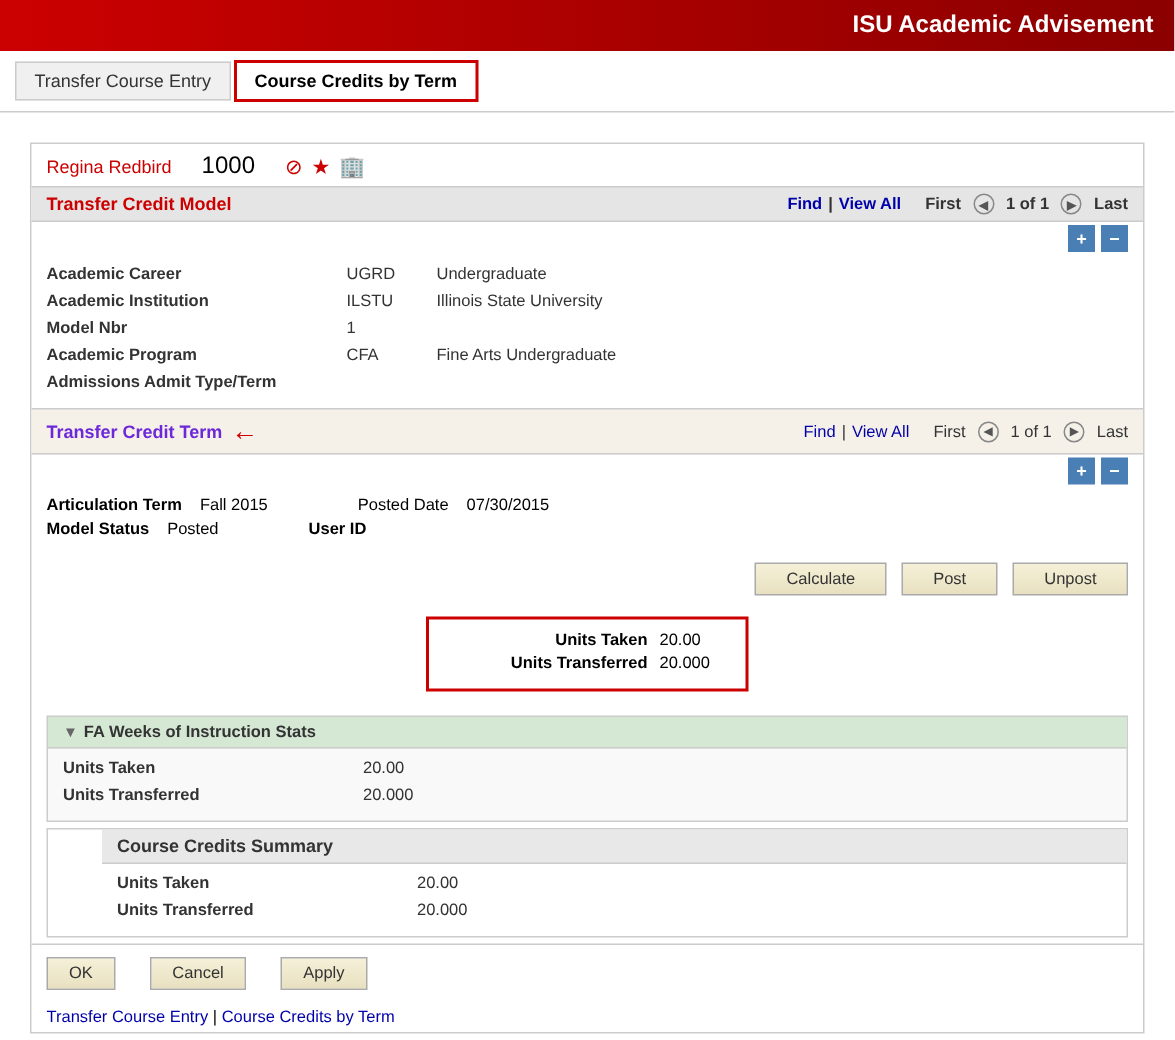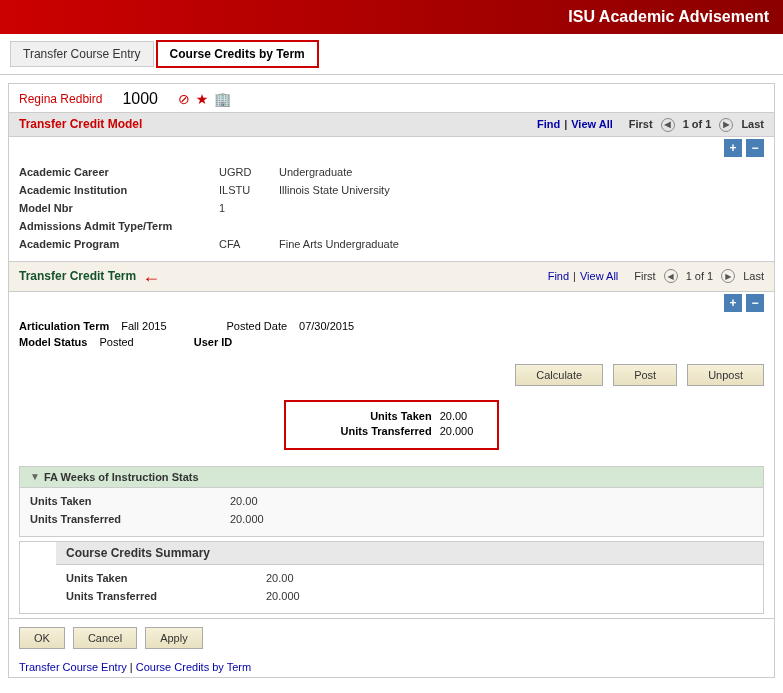--- a/index.html
+++ b/index.html
@@ -201,21 +201,21 @@
       border-bottom: 1px solid #ccc;
     }
 
     .course-credits-content {
       padding: 6px 10px;
     }
 
     .bottom-buttons {
       display: flex;
       padding: 8px 10px;
-      gap: 8px;
+      gap: 23px;
       border-top: 1px solid #ccc;
     }
 
     .bottom-btn {
       padding: 4px 14px;
       border: 1px solid #aaa;
       background: linear-gradient(to bottom, #f5f0d8, #e8e0c0);
       font-size: 11px;
       cursor: pointer;
       color: #333;
@@ -226,21 +226,21 @@
       font-size: 11px;
     }
 
     .footer-links a {
       color: #00a;
       text-decoration: none;
     }
 
     .main-content {
       border: 1px solid #ccc;
-      margin: 8px;
+      margin: 20px;
     }
 
     .nav-circle {
       width: 14px; height: 14px;
       border-radius: 50%;
       border: 1px solid #888;
       display: inline-flex;
       align-items: center;
       justify-content: center;
       font-size: 8px;
@@ -309,32 +309,32 @@
     <div class="form-row">
       <span class="form-label">Academic Institution</span>
       <span class="form-code">ILSTU</span>
       <span class="form-value">Illinois State University</span>
     </div>
     <div class="form-row">
       <span class="form-label">Model Nbr</span>
       <span class="form-code">1</span>
     </div>
     <div class="form-row">
-      <span class="form-label">Admissions Admit Type/Term</span>
-    </div>
-    <div class="form-row">
       <span class="form-label">Academic Program</span>
       <span class="form-code">CFA</span>
       <span class="form-value">Fine Arts Undergraduate</span>
     </div>
+    <div class="form-row">
+      <span class="form-label">Admissions Admit Type/Term</span>
+    </div>
   </div>
 
   <div style="background:#f5f0e8; padding:4px 10px; display:flex; justify-content:space-between; align-items:center; border-top:1px solid #ccc; border-bottom:1px solid #ccc;">
     <div style="display:flex; align-items:center; gap:6px;">
-      <span style="color:#14532d; font-weight:bold; font-size:12px;">Transfer Credit Term</span>
+      <span style="color:#6d28d9; font-weight:bold; font-size:12px;">Transfer Credit Term</span>
       <span style="color:#c00; font-size:18px; font-weight:bold;">←</span>
     </div>
     <div class="section-nav">
       <a>Find</a>
       <span> | </span>
       <a>View All</a>
       <span style="margin-left:8px;"></span>
       <span>First</span>
       <span style="margin-left:4px;">
         <span class="nav-circle">◀</span>

